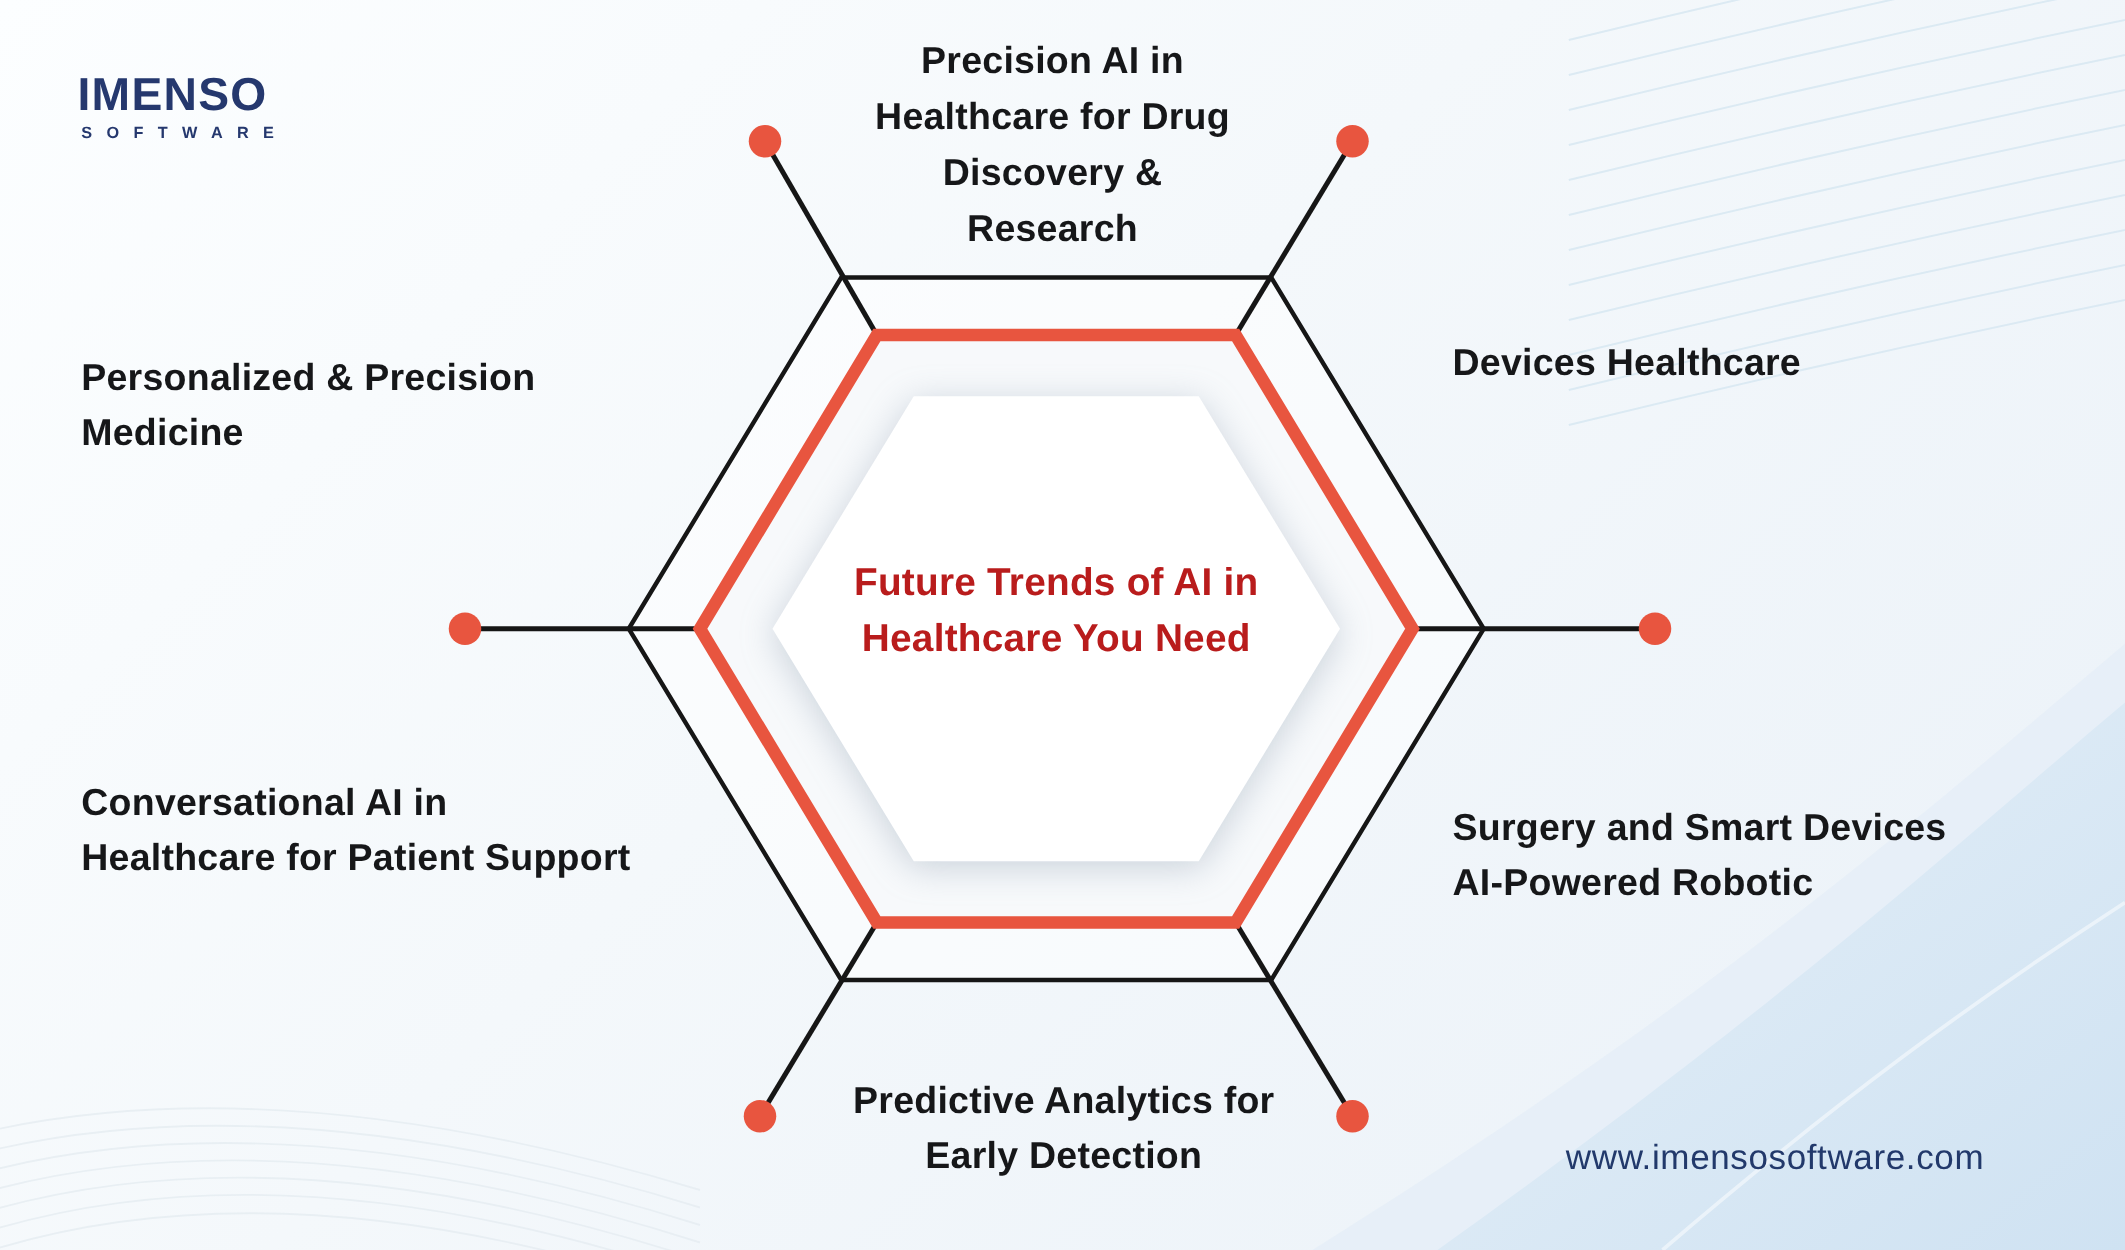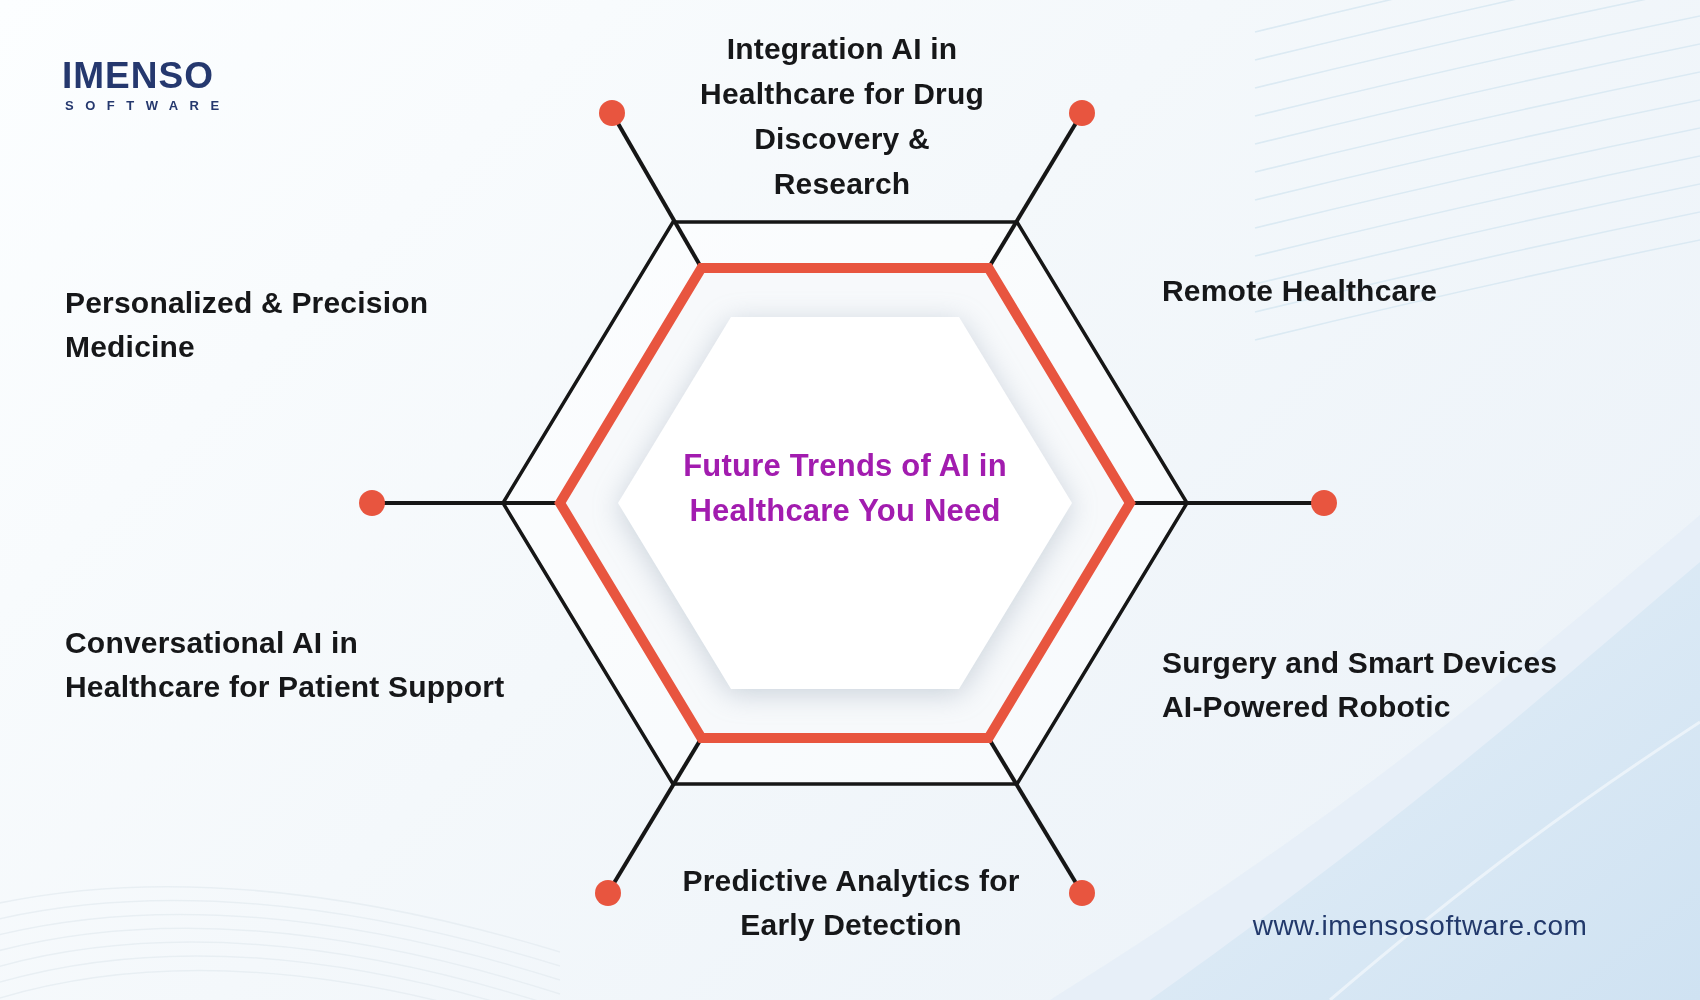--- a/index.html
+++ b/index.html
@@ -13,21 +13,21 @@
   .label{
     position:absolute;color:#161719;font-weight:600;font-size:30px;line-height:44px;
     letter-spacing:0.2px;white-space:nowrap;
   }
   .label.center-align{text-align:center;}
   .logo{position:absolute;left:62px;top:56px;color:#25386E;}
   .logo-main{font-size:37px;font-weight:700;letter-spacing:1px;line-height:40px;}
   .logo-sub{font-size:13px;font-weight:600;letter-spacing:11.5px;margin-top:3px;margin-left:3px;line-height:14px;}
   .hex-title{
     position:absolute;left:625px;top:443px;width:440px;text-align:center;
-    color:#a21caf;font-weight:600;font-size:31px;line-height:45px;letter-spacing:0.2px;
+    color:#b91c1c;font-weight:600;font-size:31px;line-height:45px;letter-spacing:0.2px;
   }
   .website{
     position:absolute;left:1170px;top:910px;width:500px;text-align:center;
     color:#22396B;font-size:28px;font-weight:400;letter-spacing:0.5px;
   }
   .lbl-top{left:562px;top:26px;width:560px;line-height:45px;}
   .lbl-top-right{left:1162px;top:269px;}
   .lbl-bottom-right{left:1162px;top:641px;}
   .lbl-bottom{left:601px;top:859px;width:500px;}
   .lbl-bottom-left{left:65px;top:621px;}
@@ -109,28 +109,28 @@
   <div class="logo-main">IMENSO</div>
   <div class="logo-sub">SOFTWARE</div>
 </div>
 
 <div class="hex-title">
   <div>Future Trends of AI in</div>
   <div>Healthcare You Need</div>
 </div>
 
 <div class="label center-align lbl-top">
-  <div>Integration AI in</div>
+  <div>Precision AI in</div>
   <div>Healthcare for Drug</div>
   <div>Discovery &amp;</div>
   <div>Research</div>
 </div>
 
 <div class="label lbl-top-right">
-  <div>Remote Healthcare</div>
+  <div>Devices Healthcare</div>
 </div>
 
 <div class="label lbl-bottom-right">
   <div>Surgery and Smart Devices</div>
   <div>AI-Powered Robotic</div>
 </div>
 
 <div class="label center-align lbl-bottom">
   <div>Predictive Analytics for</div>
   <div>Early Detection</div>

